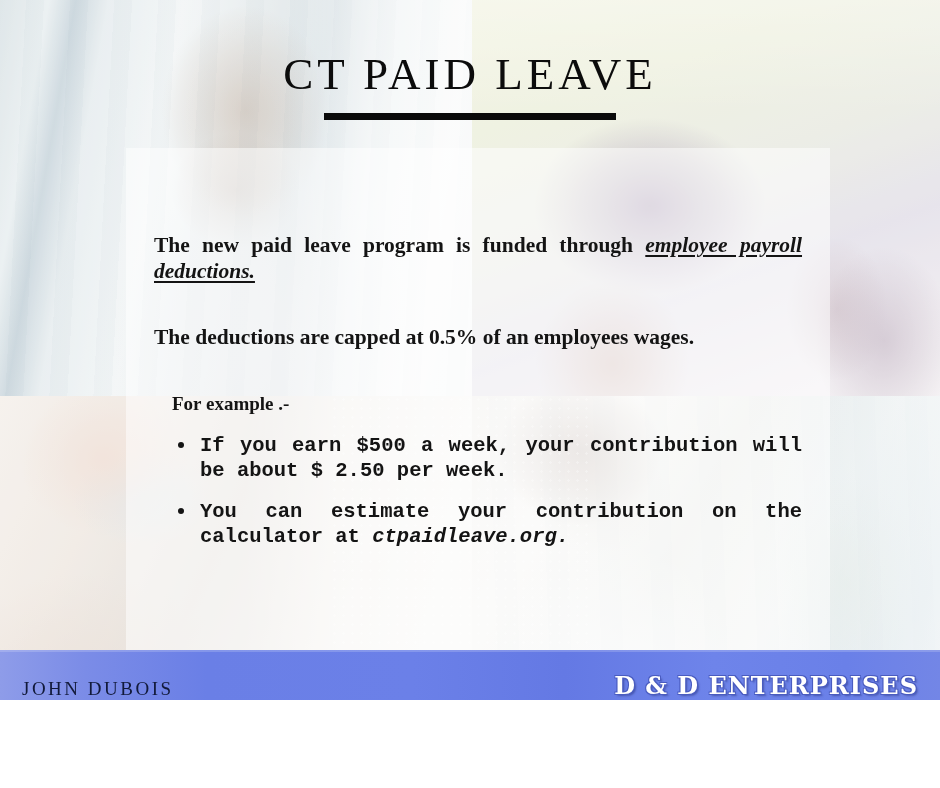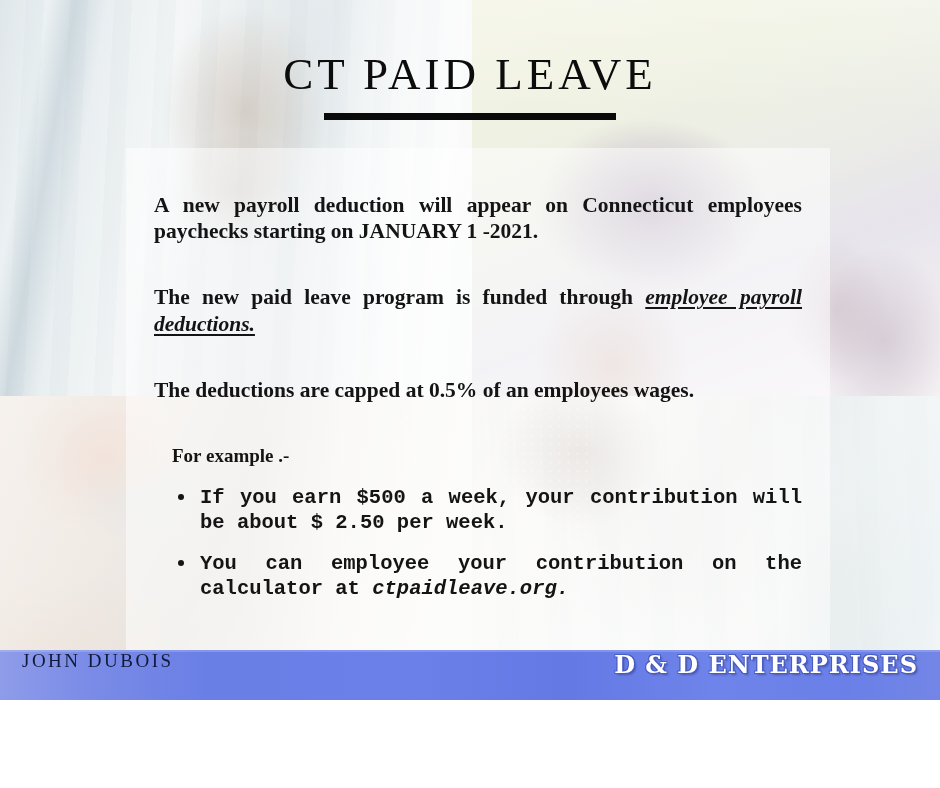--- a/index.html
+++ b/index.html
@@ -188,21 +188,21 @@
   .italic-link { font-style:italic; font-weight:700;margin-top:17px; }
 
   
   .footer {
     position:absolute; left:0; bottom:0;
     width:940px; height:50px;
     z-index:8;
     background:linear-gradient(90deg,
       #8e9ce9 0%, #7b8ce7 9%, #6a7fe6 22%, #6b80e8 44%,
       #6479e4 60%, #6e84ea 76%, #6a80e8 90%, #7386e6 100%);
-    display:flex; align-items:flex-start;
+    display:flex; align-items:flex-end;
     justify-content:space-between;
     padding:0 22px;
     box-shadow:inset 0 2px 0 rgba(255,255,255,0.18);
   }
   .footer-left {
     font-family:"Liberation Serif", "DejaVu Serif", serif;
     font-size:19px;
     letter-spacing:2.5px;
     color:#121a3a;
     font-weight:400;
@@ -237,41 +237,40 @@
 
   <div class="title-block">
     <div class="title">CT PAID LEAVE</div>
     <div class="title-rule"></div>
   </div>
 
   <div class="panel"></div>
 
   <div class="content">
 
-    <div class="p p-justify">A new payroll deduction will appear on Connecticut employees paychecks starting on JANUARY 1 -2021.</div>
 
     <div class="gap-3"></div>
 
     <div class="p p-justify"><span>The new paid leave program is funded through </span><span class="em-underline">employee payroll deductions.</span></div>
 
     <div class="gap-3"></div>
 
     <div class="p p-justify">The deductions are capped at 0.5% of an employees wages.</div>
 
     <div class="gap-4"></div>
 
     <div class="for-example">For example .-</div>
 
     <ul class="bullets">
       <li>
         <span class="bullet-dot"></span>
         <span>If you earn $500 a week, your contribution will be about $ 2.50 per week.</span>
       </li>
       <li>
-        <span class="bullet-dot"></span><span>You can employee your contribution on the calculator at </span><span class="italic-link">ctpaidleave.org.</span>
+        <span class="bullet-dot"></span><span>You can estimate your contribution on the calculator at </span><span class="italic-link">ctpaidleave.org.</span>
       </li>
     </ul>
 
     <div class="gap-2"></div>
 
   </div>
 
   <div class="footer">
     <div class="footer-left">JOHN DUBOIS</div>
     <div class="footer-right">D &amp; D ENTERPRISES</div>

